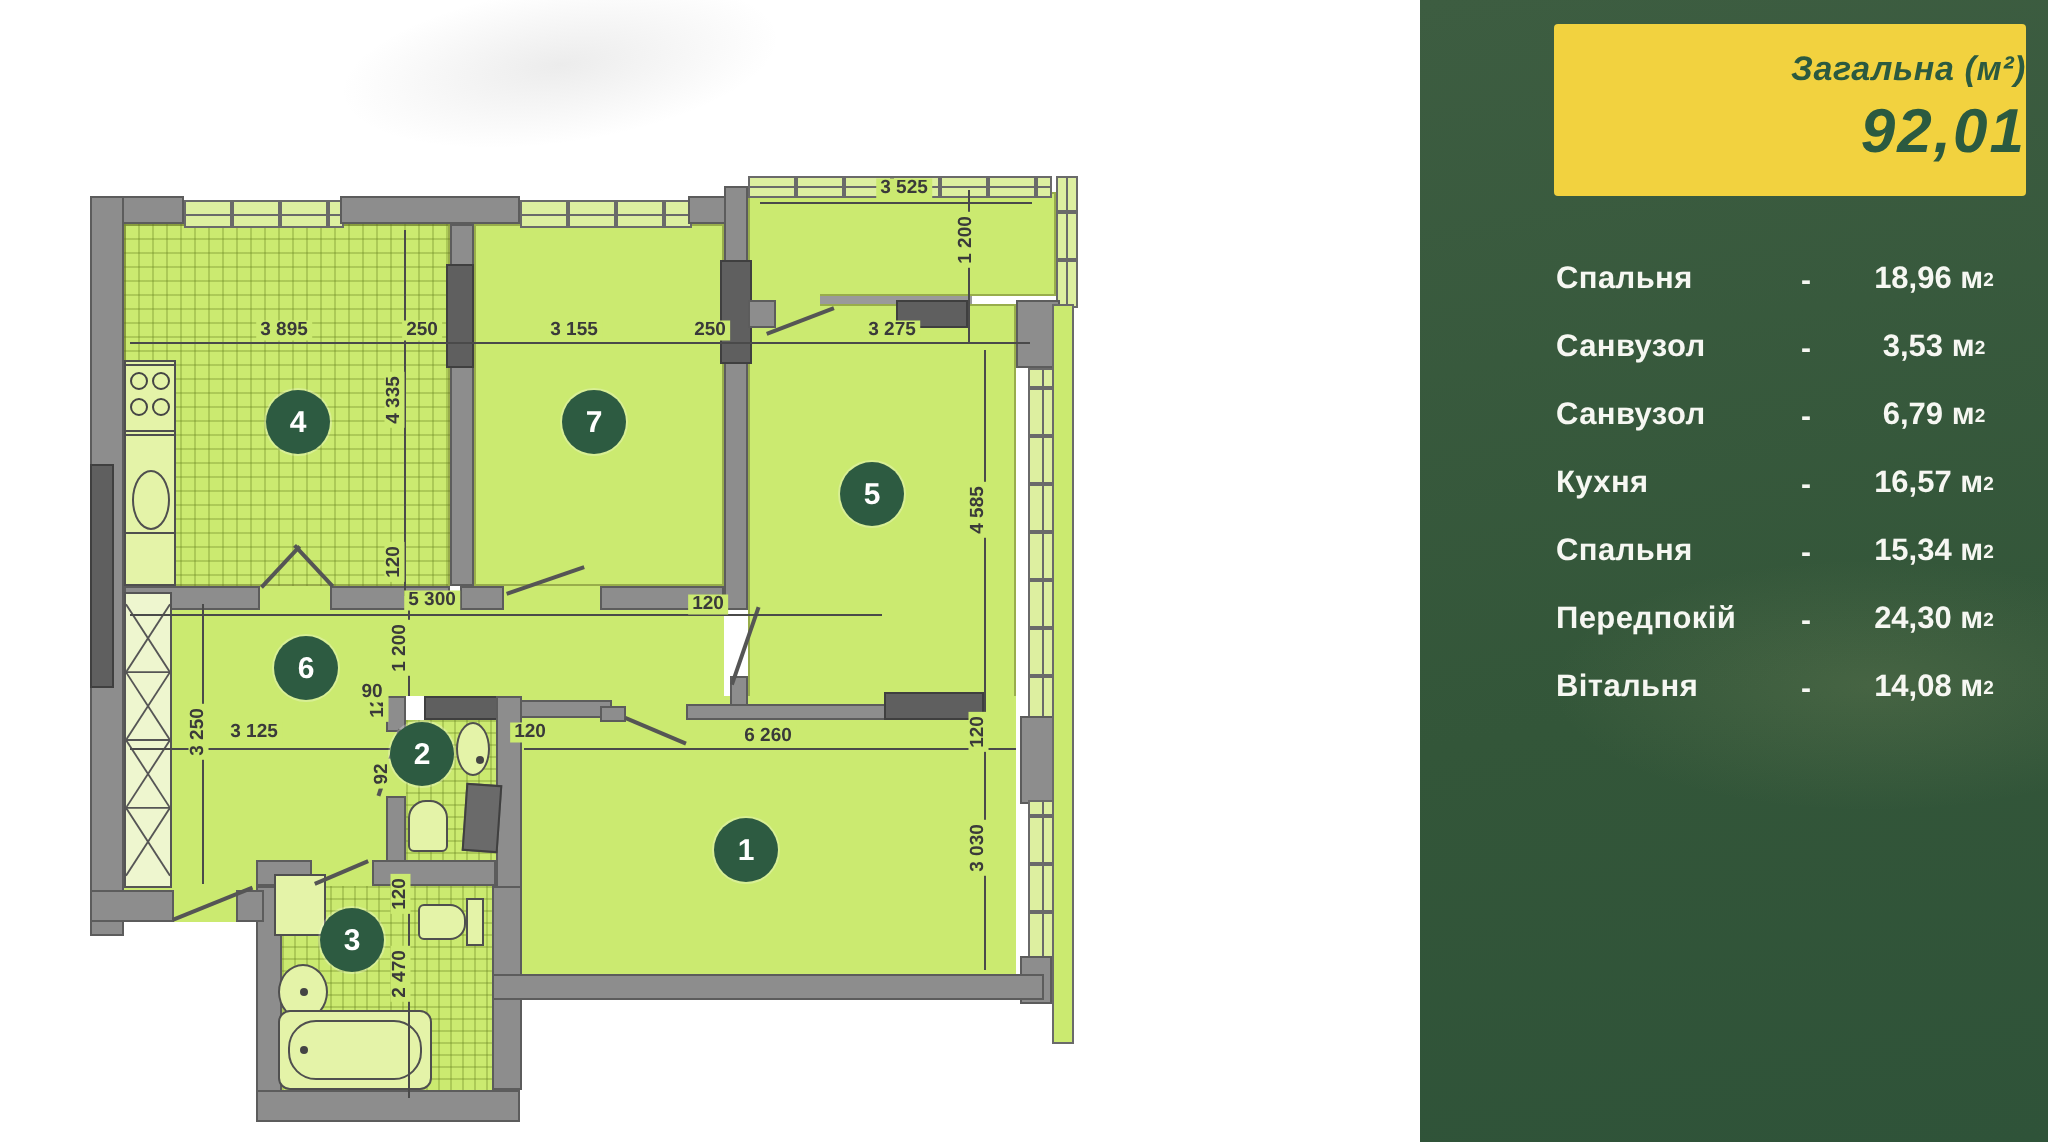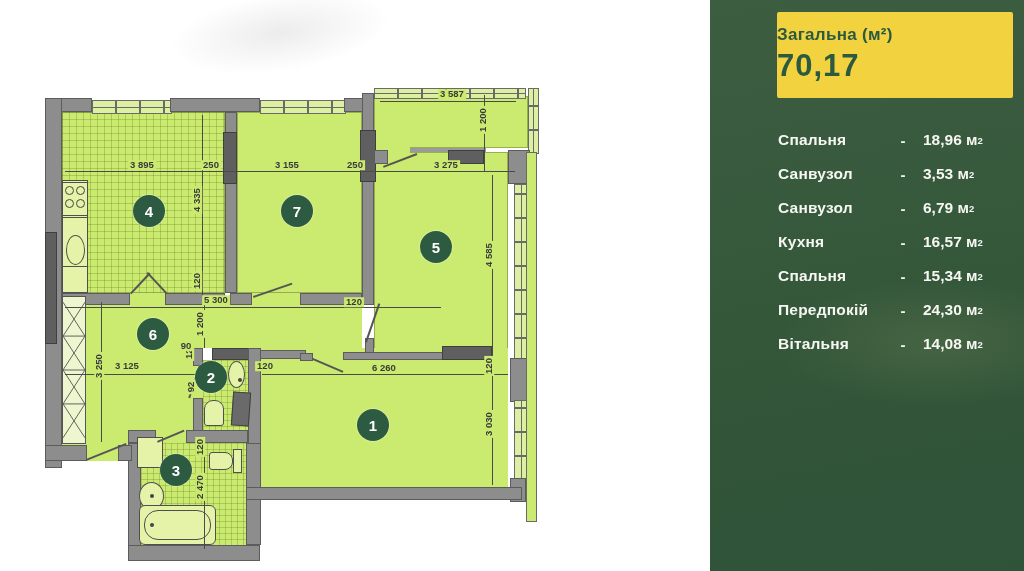--- a/index.html
+++ b/index.html
@@ -52,28 +52,28 @@
   .burner{position:absolute;width:9px;height:9px;border-radius:50%;
           border:1px solid #444;box-sizing:border-box;background:transparent;}
   .shaft{position:absolute;background:#eef6cf;border:1px solid #555;box-sizing:border-box;}
 
   
   #sidebar{position:absolute;left:710px;top:0;width:314px;height:571px;
     background:
       radial-gradient(ellipse 230px 90px at 72% 60%, rgba(170,175,120,.16), transparent 70%),
       linear-gradient(170deg,#3d5d41 0%, #335639 60%, #2f5339 100%);}
   .total-box{position:absolute;left:67px;top:12px;width:236px;height:86px;
-    background:#f2d23f;border-radius:2px;text-align:left;color:#2b5a40;}
+    background:#f2d23f;border-radius:2px;text-align:right;color:#2b5a40;font-style:italic;}
   .total-label{margin-top:13px;font-size:17px;font-weight:bold;letter-spacing:.3px;}
   .total-value{margin-top:3px;font-size:31px;font-weight:bold;letter-spacing:1px;}
   .rows{position:absolute;left:68px;right:13px;top:123px;}
   .row{height:34px;display:flex;align-items:center;color:#f6f7f2;font-weight:bold;}
   .rname{flex:1;font-size:15.5px;letter-spacing:.2px;}
   .rdash{width:40px;text-align:center;font-size:15px;}
-  .rval{width:88px;text-align:left;font-size:15.5px;white-space:nowrap;}
+  .rval{width:88px;text-align:center;font-size:15.5px;white-space:nowrap;}
   .sup{font-size:9.5px;vertical-align:1px;}
 </style>
 </head>
 <body>
 
 <div id="stage">
 
   <div id="plan">
     <div class="watermark"></div>
 
@@ -199,21 +199,21 @@
     <div class="dline" style="left:65px;top:374px;width:130px;height:1px"></div>
     <div class="dline" style="left:262px;top:374px;width:246px;height:1px"></div>
     <div class="dline" style="left:204px;top:443px;width:1px;height:106px"></div>
     <div class="dline" style="left:204px;top:300px;width:1px;height:48px"></div>
 
     <div class="dim" style="left:142px;top:165px">3 895</div>
     <div class="dim" style="left:211px;top:165px">250</div>
     <div class="dim" style="left:287px;top:165px">3 155</div>
     <div class="dim" style="left:355px;top:165px">250</div>
     <div class="dim" style="left:446px;top:165px">3 275</div>
-    <div class="dim" style="left:452px;top:94px">3 587</div>
+    <div class="dim" style="left:452px;top:94px">3 525</div>
     <div class="dim v" style="left:483px;top:120px">1 200</div>
     <div class="dim v" style="left:197px;top:200px">4 335</div>
     <div class="dim v" style="left:197px;top:281px">120</div>
     <div class="dim" style="left:216px;top:300px">5 300</div>
     <div class="dim v" style="left:200px;top:324px">1 200</div>
     <div class="dim v" style="left:189px;top:351px">120</div>
     <div class="dim v" style="left:99px;top:366px">3 250</div>
     <div class="dim" style="left:127px;top:366px">3 125</div>
     <div class="dim" style="left:186px;top:346px">90</div>
     <div class="dim" style="left:265px;top:366px">120</div>
@@ -231,21 +231,21 @@
     <div class="marker" style="left:176px;top:470px">3</div>
     <div class="marker" style="left:149px;top:211px">4</div>
     <div class="marker" style="left:436px;top:247px">5</div>
     <div class="marker" style="left:153px;top:334px">6</div>
     <div class="marker" style="left:297px;top:211px">7</div>
   </div>
 
   <div id="sidebar">
     <div class="total-box">
       <div class="total-label">Загальна (м²)</div>
-      <div class="total-value">70,17</div>
+      <div class="total-value">92,01</div>
     </div>
     <div class="rows">
       <div class="row">
         <span class="rname">Спальня</span>
         <span class="rdash">-</span>
         <span class="rval"><span>18,96</span>&nbsp;<span>м</span><span class="sup">2</span></span>
       </div>
       <div class="row">
         <span class="rname">Санвузол</span>
         <span class="rdash">-</span>

